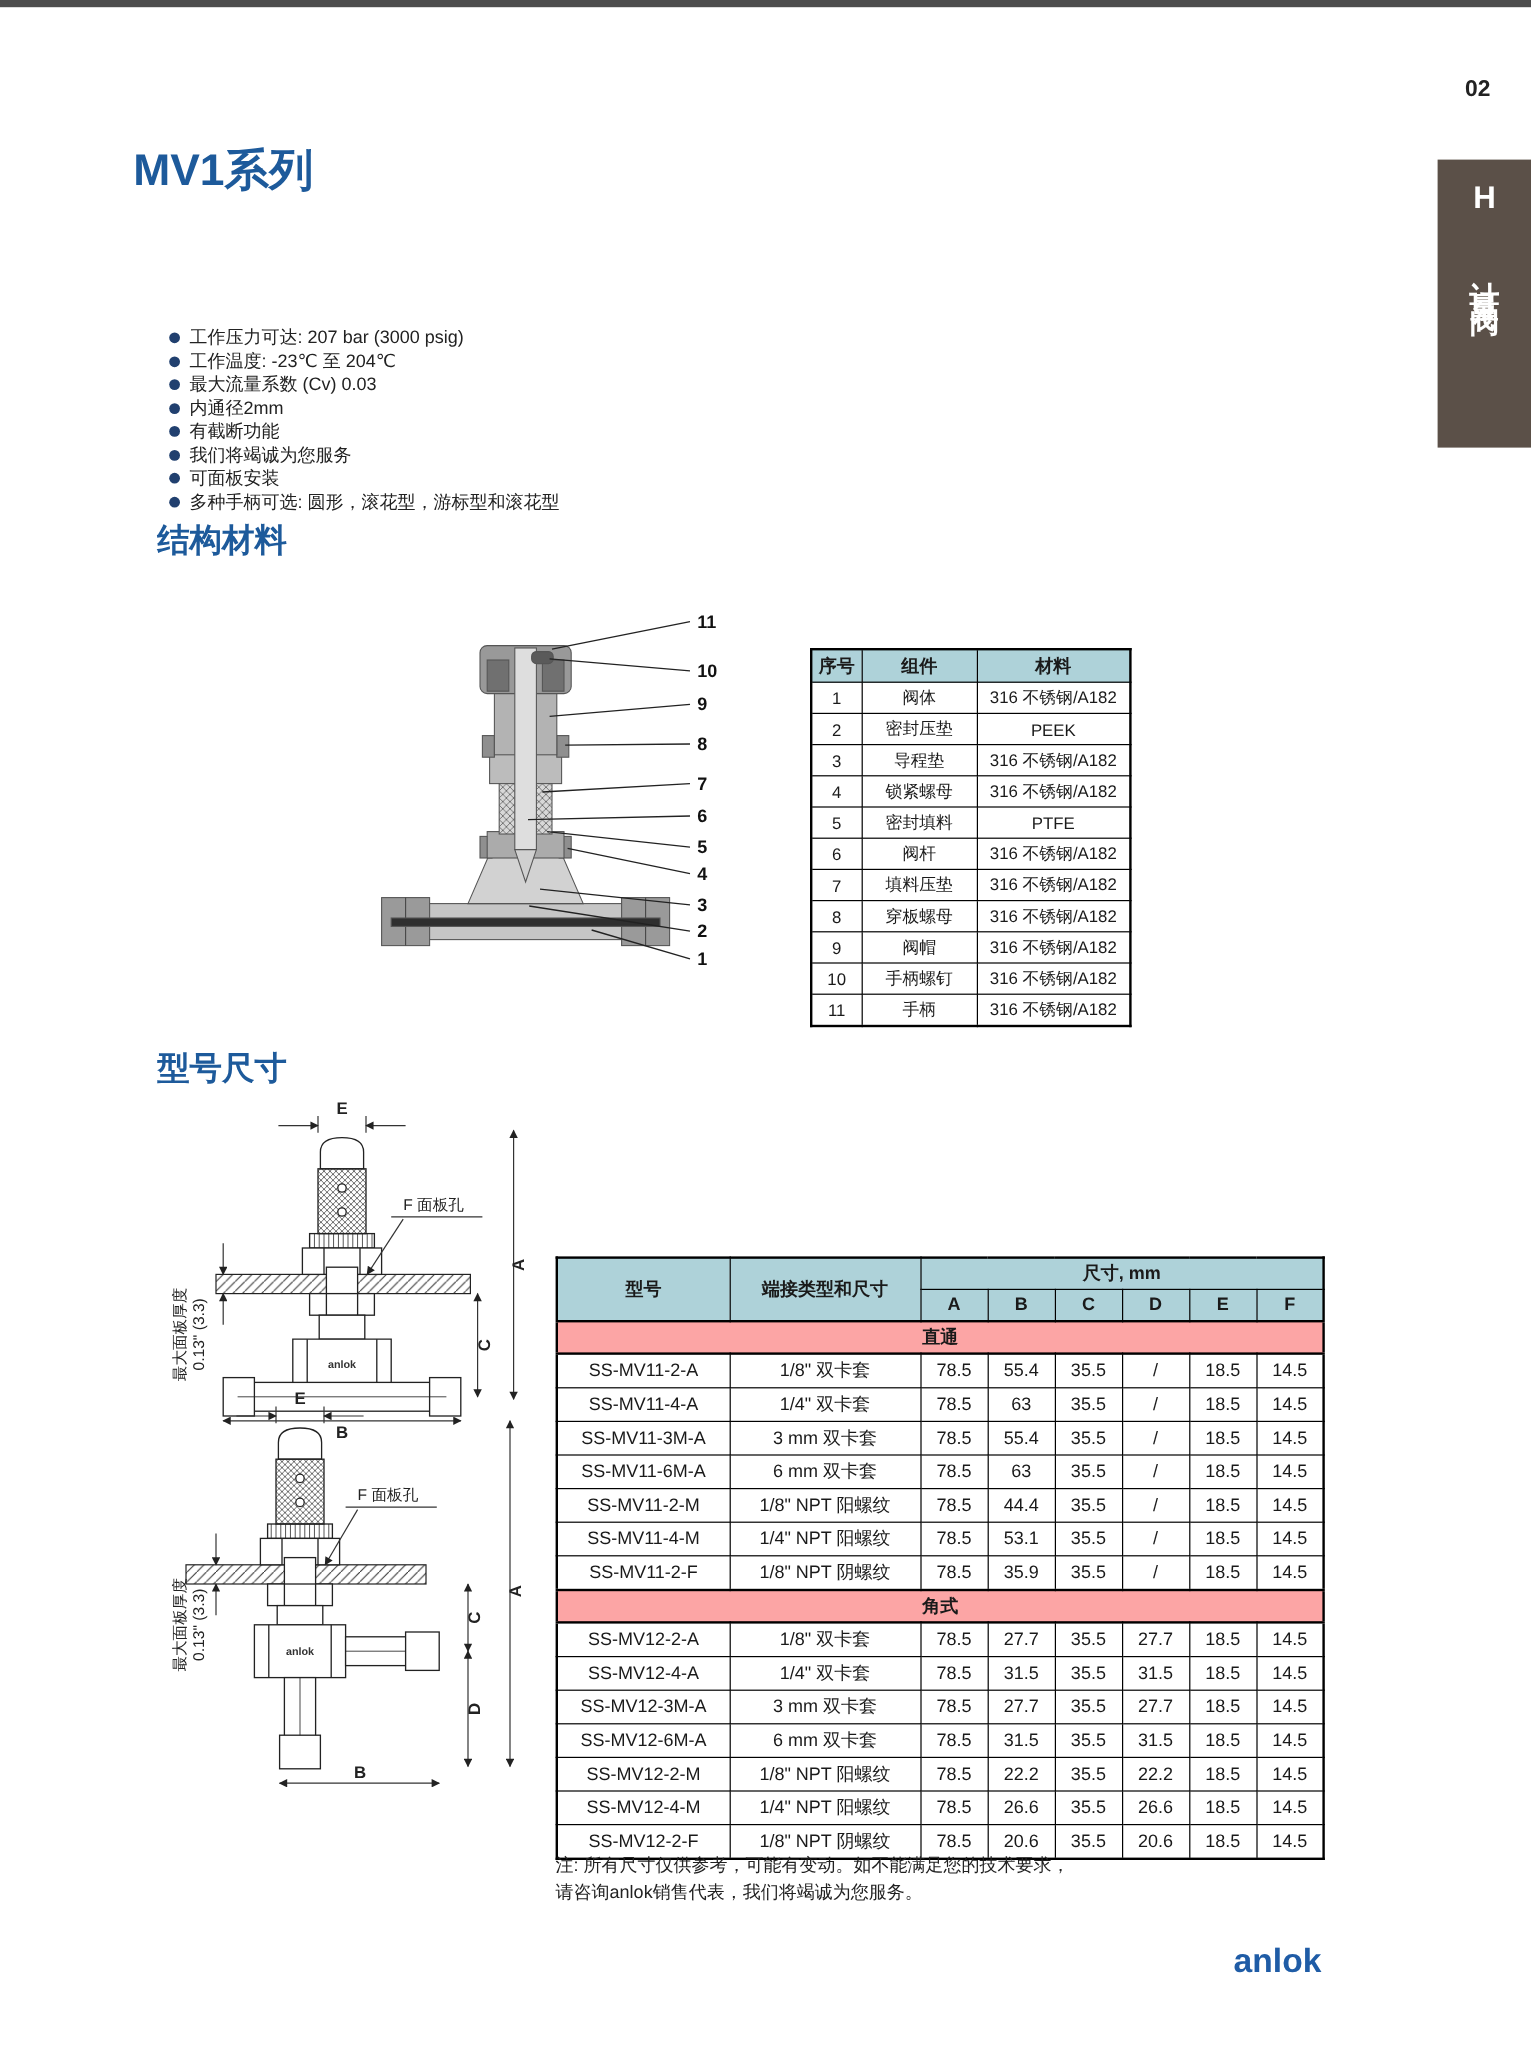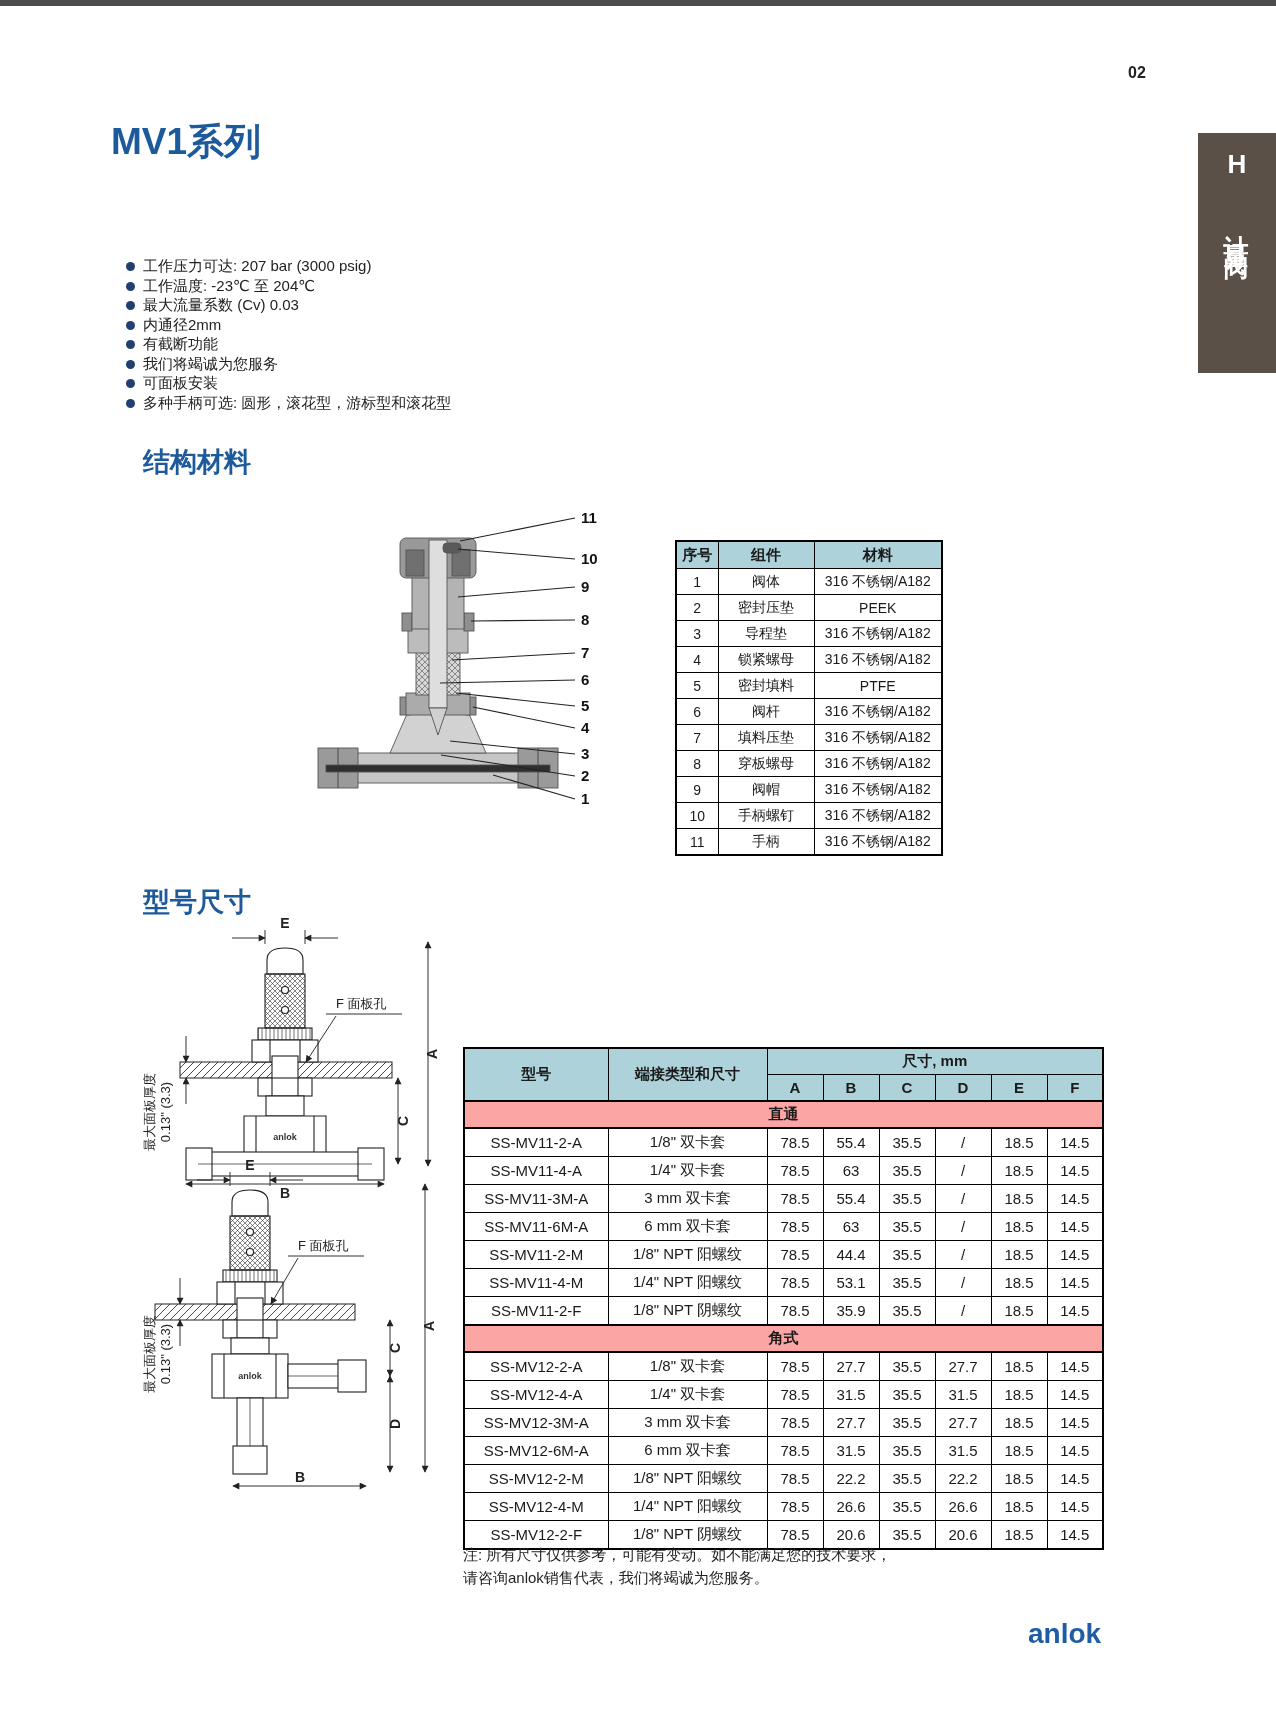--- a/index.html
+++ b/index.html
@@ -1,31 +1,31 @@
 <!DOCTYPE html>
 <html><head>
 <meta charset="utf-8">
 <style>
   html,body{margin:0;padding:0;background:#e8e8e8;}
   .page{position:relative;width:1276px;height:1719px;background:#ffffff;overflow:hidden;
         font-family:"Liberation Sans","DejaVu Sans",sans-serif;color:#1a1a1a;}
   .top-strip{position:absolute;left:0;top:0;width:1276px;height:6px;background:#4d4d4d;}
-  .page-number{position:absolute;left:1128px;top:64px;width:80px;text-align:left;
-        font-size:16px;font-weight:bold;color:#222;}
+  .page-number{position:absolute;left:1162px;top:64px;width:80px;text-align:right;
+        font-size:19px;font-weight:bold;color:#222;}
   .side-tab{position:absolute;left:1198px;top:133px;width:78px;height:240px;background:#5b5048;
         text-align:center;}
   .tab-letter{margin-top:16px;font-size:26px;font-weight:bold;color:#fff;}
   .tab-label{margin-top:34px;writing-mode:vertical-rl;font-size:25px;font-weight:bold;color:#fff;
         letter-spacing:10px;display:inline-block;}
   .title{position:absolute;left:111px;top:118px;font-size:37px;font-weight:bold;color:#1d5a9b;
         line-height:48px;margin:0;}
-  .features{position:absolute;left:125px;top:256px;margin:1px;padding:0;list-style:none;}
+  .features{position:absolute;left:125px;top:256px;margin:16px;padding:0;list-style:none;}
   .features li{display:flex;align-items:center;height:19.5px;font-size:15px;color:#222;}
   .dot{width:9px;height:9px;border-radius:50%;background:#21406f;margin-right:8px;flex:0 0 auto;}
-  .sec-heading{position:absolute;font-size:27px;font-weight:bold;color:#1d5a9b;margin:16px;}
+  .sec-heading{position:absolute;font-size:27px;font-weight:bold;color:#1d5a9b;margin:4px;}
   .h-materials{left:127px;top:428px;}
   .h-dims{left:127px;top:868px;}
   table{border-collapse:collapse;}
   
   .mat-table{position:absolute;left:675px;top:540px;width:266px;table-layout:fixed;}
   .mat-table th{background:#aed2d9;border:1px solid #000;font-size:15px;font-weight:bold;height:26px;padding:0;}
   .mat-table td{border:1px solid #000;font-size:14px;text-align:center;height:25px;padding:0;}
   .mat-table{border:2px solid #000;}
   
   .dims-table{position:absolute;left:463px;top:1047px;width:639px;table-layout:fixed;border:2px solid #000;}

